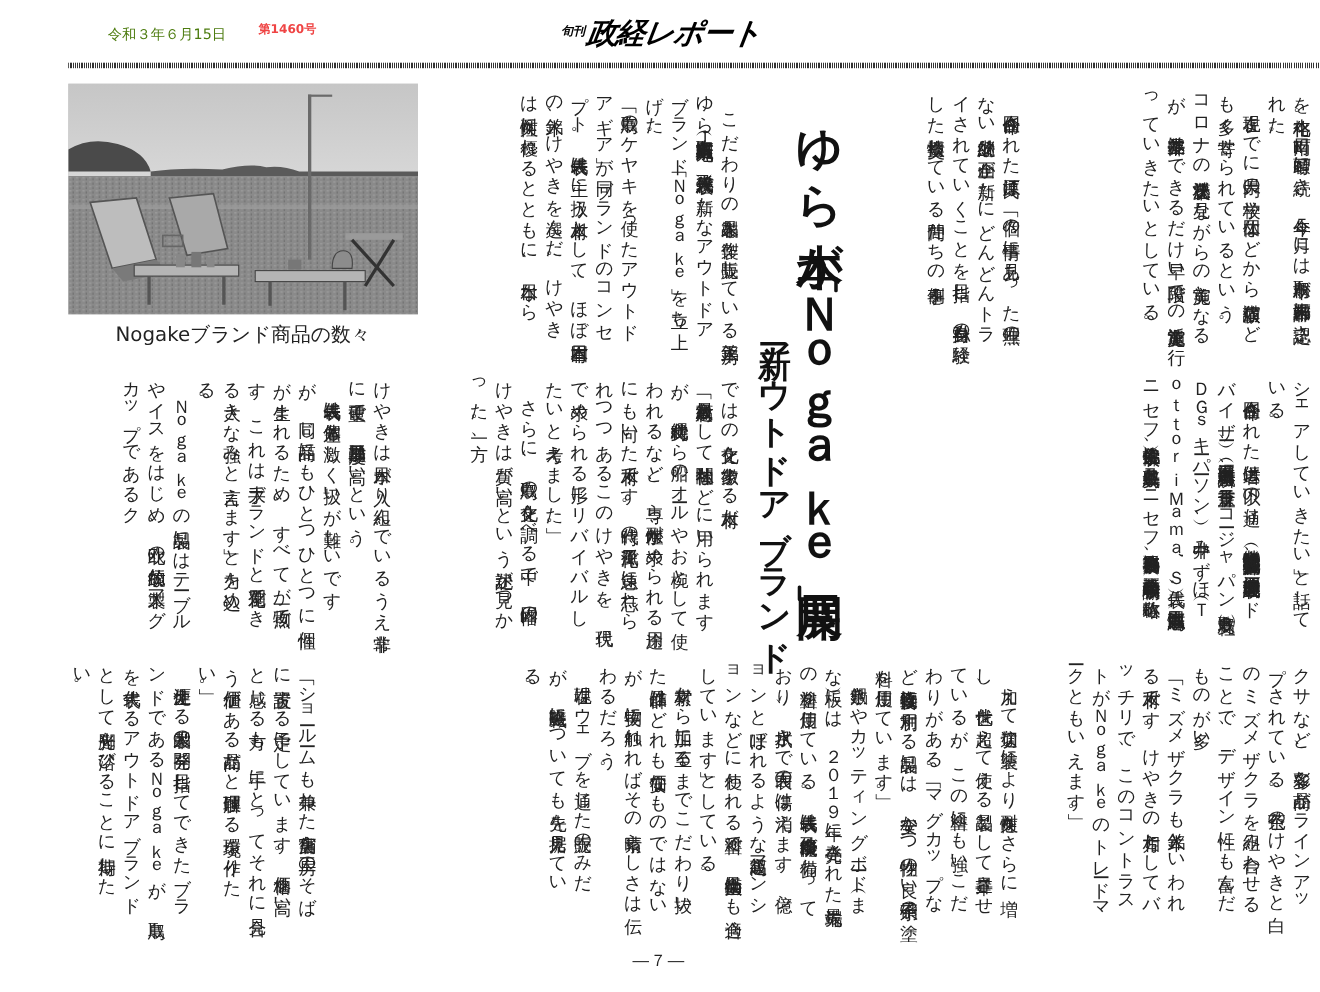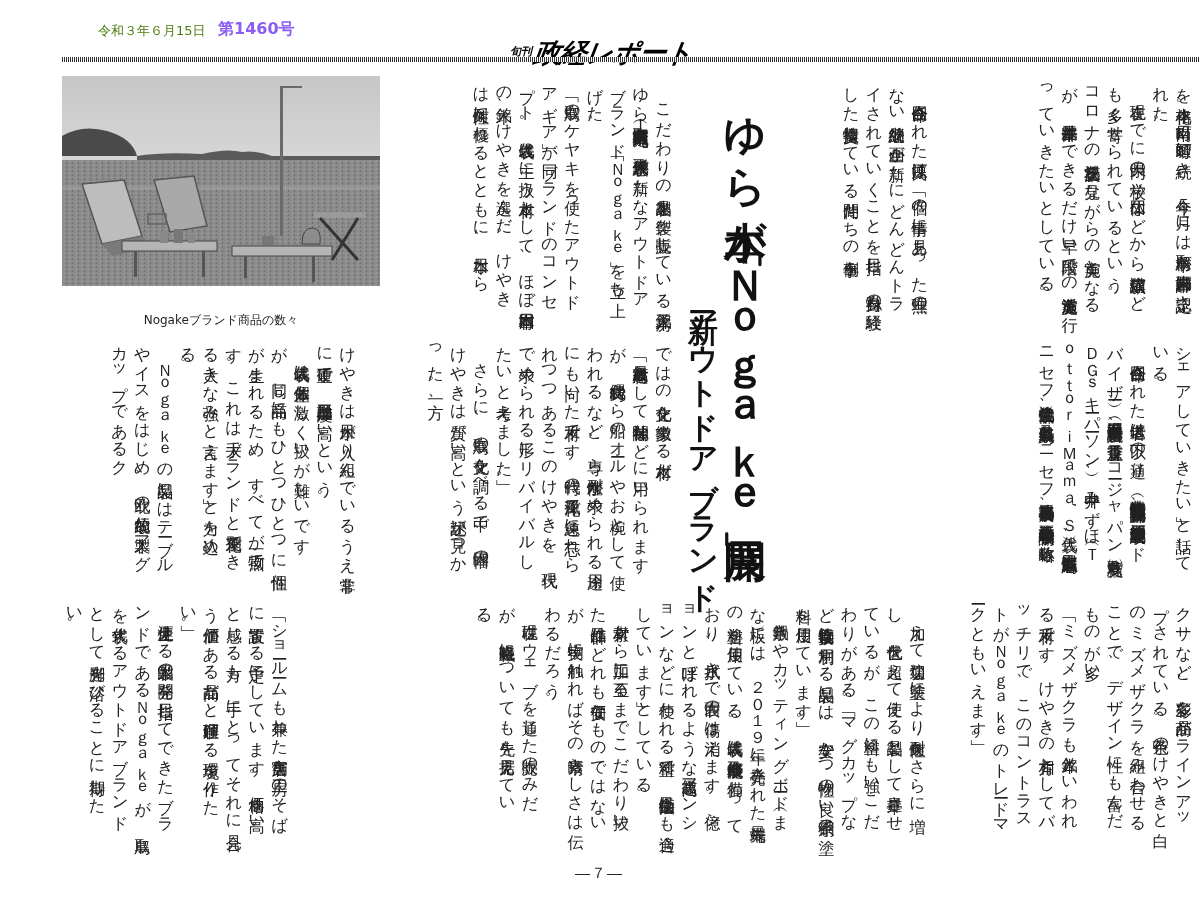--- a/index.html
+++ b/index.html
@@ -7,29 +7,29 @@
     width: 1200px; height: 902px; position: relative; overflow: hidden;
     font-family: "DejaVu Serif", "Liberation Serif", serif;
     color: #1a1a1a;
   }
   .header-date {
     position: absolute; left: 98px; top: 22px;
     font-family: "DejaVu Sans", "Liberation Sans", sans-serif;
     font-size: 13px; color: #4d7c0f; letter-spacing: 0px;
   }
   .header-issue {
-    position: absolute; left: 218px; top: 19px;
+    position: absolute; left: 235px; top: 19px;
     font-family: "DejaVu Sans", "Liberation Sans", sans-serif;
-    font-size: 16px; font-weight: bold; color: #8b5cf6;
+    font-size: 11px; font-weight: bold; color: #ef4444;
   }
   .logo {
     position: absolute; left: 510px; top: 12px;
     font-family: "DejaVu Sans", "Liberation Sans", sans-serif;
     font-weight: bold; font-style: italic; color: #000;
-    display: flex; align-items: flex-end; margin-top: 23px;
+    display: flex; align-items: flex-end;
   }
   .logo-small { font-size: 11px; margin-right: 2px; position: relative; top: -12px; }
   .logo-main { font-size: 27px; letter-spacing: -1px; transform: skewX(-8deg); }
   .rule {
     position: absolute; left: 62px; top: 57px; width: 1138px; height: 5px;
     background: repeating-linear-gradient(90deg, #333 0 1px, #fff 1px 2px);
   }
   .vblock {
     position: absolute;
     writing-mode: vertical-rl;
@@ -39,21 +39,21 @@
     white-space: pre-wrap;
     color: #222;
   }
   .photo {
     position: absolute; left: 62px; top: 76px; width: 318px; height: 210px;
     overflow: hidden; background: #c9c9c9;
   }
   .photo svg { display: block; }
   .caption {
     position: absolute; left: 62px; top: 292px; width: 318px; text-align: center;
-    font-family: "DejaVu Sans", "Liberation Sans", sans-serif; font-size: 12px; color: #222; margin-top: 20px;
+    font-family: "DejaVu Sans", "Liberation Sans", sans-serif; font-size: 18px; color: #222;
   }
   .headline {
     position: absolute; left: 721px; top: 88px;
     writing-mode: vertical-rl;
     font-size: 42px; line-height: 48px; font-weight: bold; color: #111;
     font-family: "DejaVu Serif", "Liberation Serif", serif;
     letter-spacing: 2px;
   }
   .subhead {
     position: absolute; left: 682px; top: 290px;

